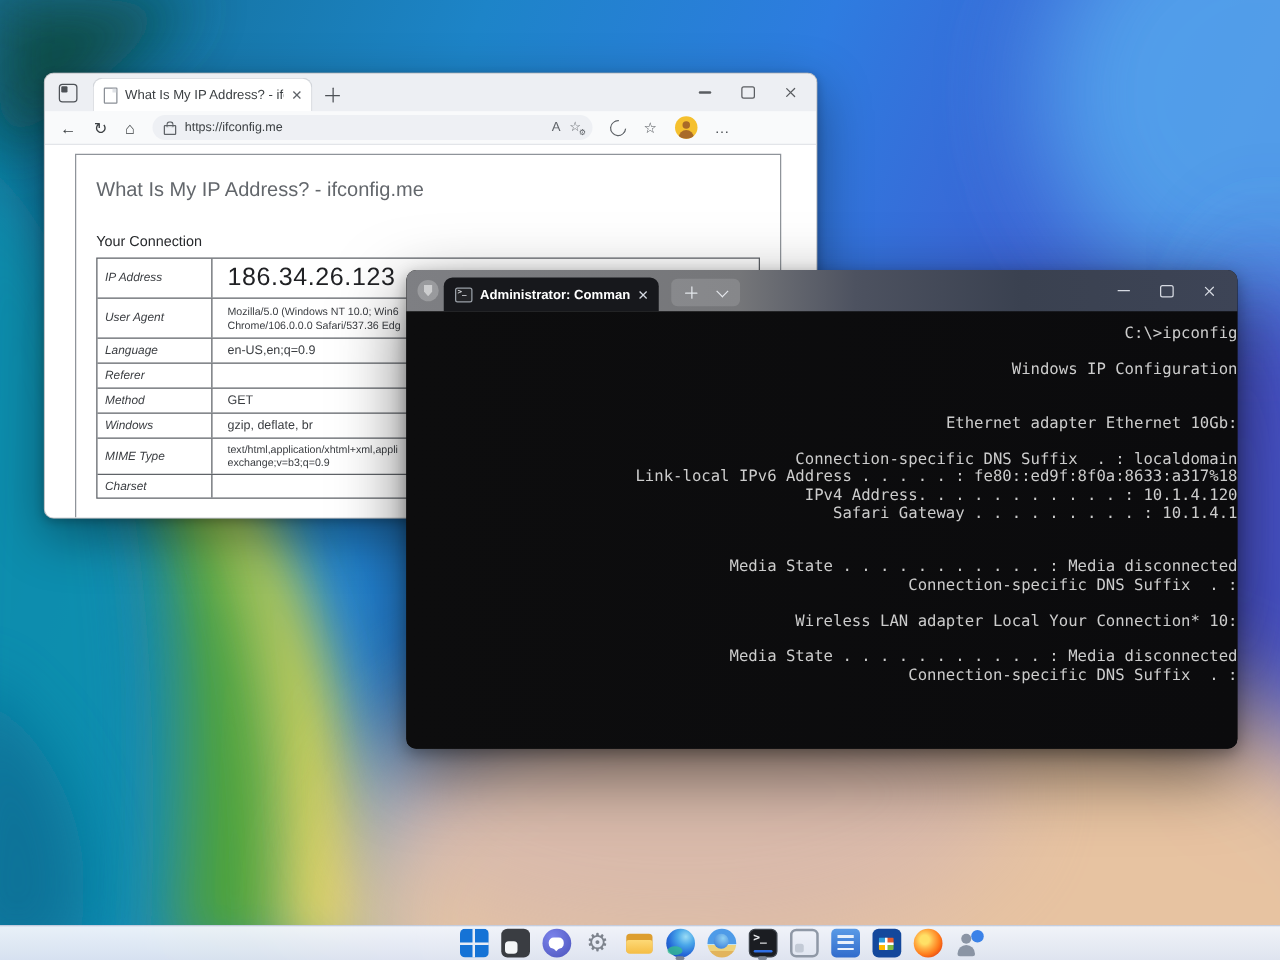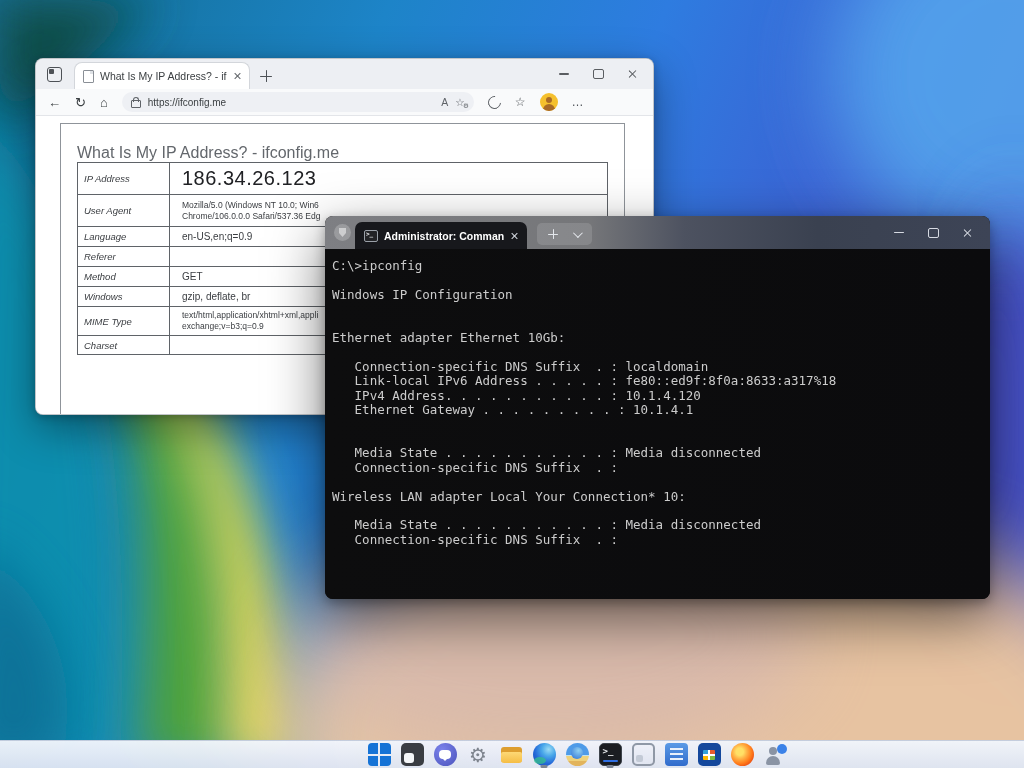--- a/index.html
+++ b/index.html
@@ -93,21 +93,21 @@
   .t-plus{position:relative;width:10px;height:10px;margin:0 7px;}
   .t-plus::before,.t-plus::after{content:'';position:absolute;background:#e4e7ec;border-radius:1px;}
   .t-plus::before{left:4.5px;top:0;width:1.2px;height:10px;}
   .t-plus::after{left:0;top:4.5px;width:10px;height:1.2px;}
   .t-chev{width:6px;height:6px;border-right:1.4px solid #e4e7ec;border-bottom:1.4px solid #e4e7ec;
     transform:rotate(45deg) translateY(-2px);margin:0 8px;}
   .t-controls{position:absolute;right:6px;top:0;height:33px;}
   .t-controls .wc-min{background:#d6dae2;} .t-controls .wc-max{border-color:#d6dae2;}
   .t-controls .wc-x::before,.t-controls .wc-x::after{background:#d6dae2;}
   .t-body{height:350px;background:linear-gradient(90deg,#0d0d0e 0%,#0b0b0d 100%);
-    padding:10px 0 0 7px;box-sizing:border-box;}
+    padding:10px 0 0 7px;box-sizing:border-box;text-align:right;}
   .tline{font-family:"DejaVu Sans Mono","Liberation Mono",monospace;font-size:12.5px;line-height:14.4px;
     color:#cccccc;white-space:pre;}
 
   
   .taskbar{position:absolute;left:0;bottom:0;width:1024px;height:27px;
     background:linear-gradient(180deg,rgba(241,245,252,.96),rgba(222,229,243,.96));
     border-top:1px solid rgba(175,186,206,.55);}
   .tb-icons{position:absolute;left:367px;top:0;height:27px;display:flex;gap:9px;align-items:center;}
   .tb-slot{position:relative;width:24px;height:27px;display:flex;align-items:center;justify-content:center;}
   .tbi{width:23px;height:23px;position:relative;}
@@ -211,20 +211,21 @@
         <span class="pill-ic star-gear">☆</span>
       </div>
       <span class="coll"></span>
       <span class="fav">☆</span>
       <span class="avatar"></span>
       <span class="dots">…</span>
     </div>
     <div class="b-content">
       <div class="page-box">
         <h1 class="page-h1">What Is My IP Address? - ifconfig.me</h1>
+        <h2 class="page-h2">Your Connection</h2>
         <div class="ctable">
             <div class="trow">
               <div class="tlabel">IP Address</div>
               <div class="tvalue">
                 <div>186.34.26.123</div>
               </div>
             </div>
             <div class="trow">
               <div class="tlabel">User Agent</div>
               <div class="tvalue">
@@ -302,21 +303,21 @@
         <div class="tline">C:\&gt;ipconfig</div>
         <div class="tline">&nbsp;</div>
         <div class="tline">Windows IP Configuration</div>
         <div class="tline">&nbsp;</div>
         <div class="tline">&nbsp;</div>
         <div class="tline">Ethernet adapter Ethernet 10Gb:</div>
         <div class="tline">&nbsp;</div>
         <div class="tline">   Connection-specific DNS Suffix  . : localdomain</div>
         <div class="tline">   Link-local IPv6 Address . . . . . : fe80::ed9f:8f0a:8633:a317%18</div>
         <div class="tline">   IPv4 Address. . . . . . . . . . . : 10.1.4.120</div>
-        <div class="tline">   Ethernet Gateway . . . . . . . . . : 10.1.4.1</div>
+        <div class="tline">   Safari Gateway . . . . . . . . . : 10.1.4.1</div>
         <div class="tline">&nbsp;</div>
         <div class="tline">&nbsp;</div>
         <div class="tline">   Media State . . . . . . . . . . . : Media disconnected</div>
         <div class="tline">   Connection-specific DNS Suffix  . :</div>
         <div class="tline">&nbsp;</div>
         <div class="tline">Wireless LAN adapter Local Your Connection* 10:</div>
         <div class="tline">&nbsp;</div>
         <div class="tline">   Media State . . . . . . . . . . . : Media disconnected</div>
         <div class="tline">   Connection-specific DNS Suffix  . :</div>
       </div>

